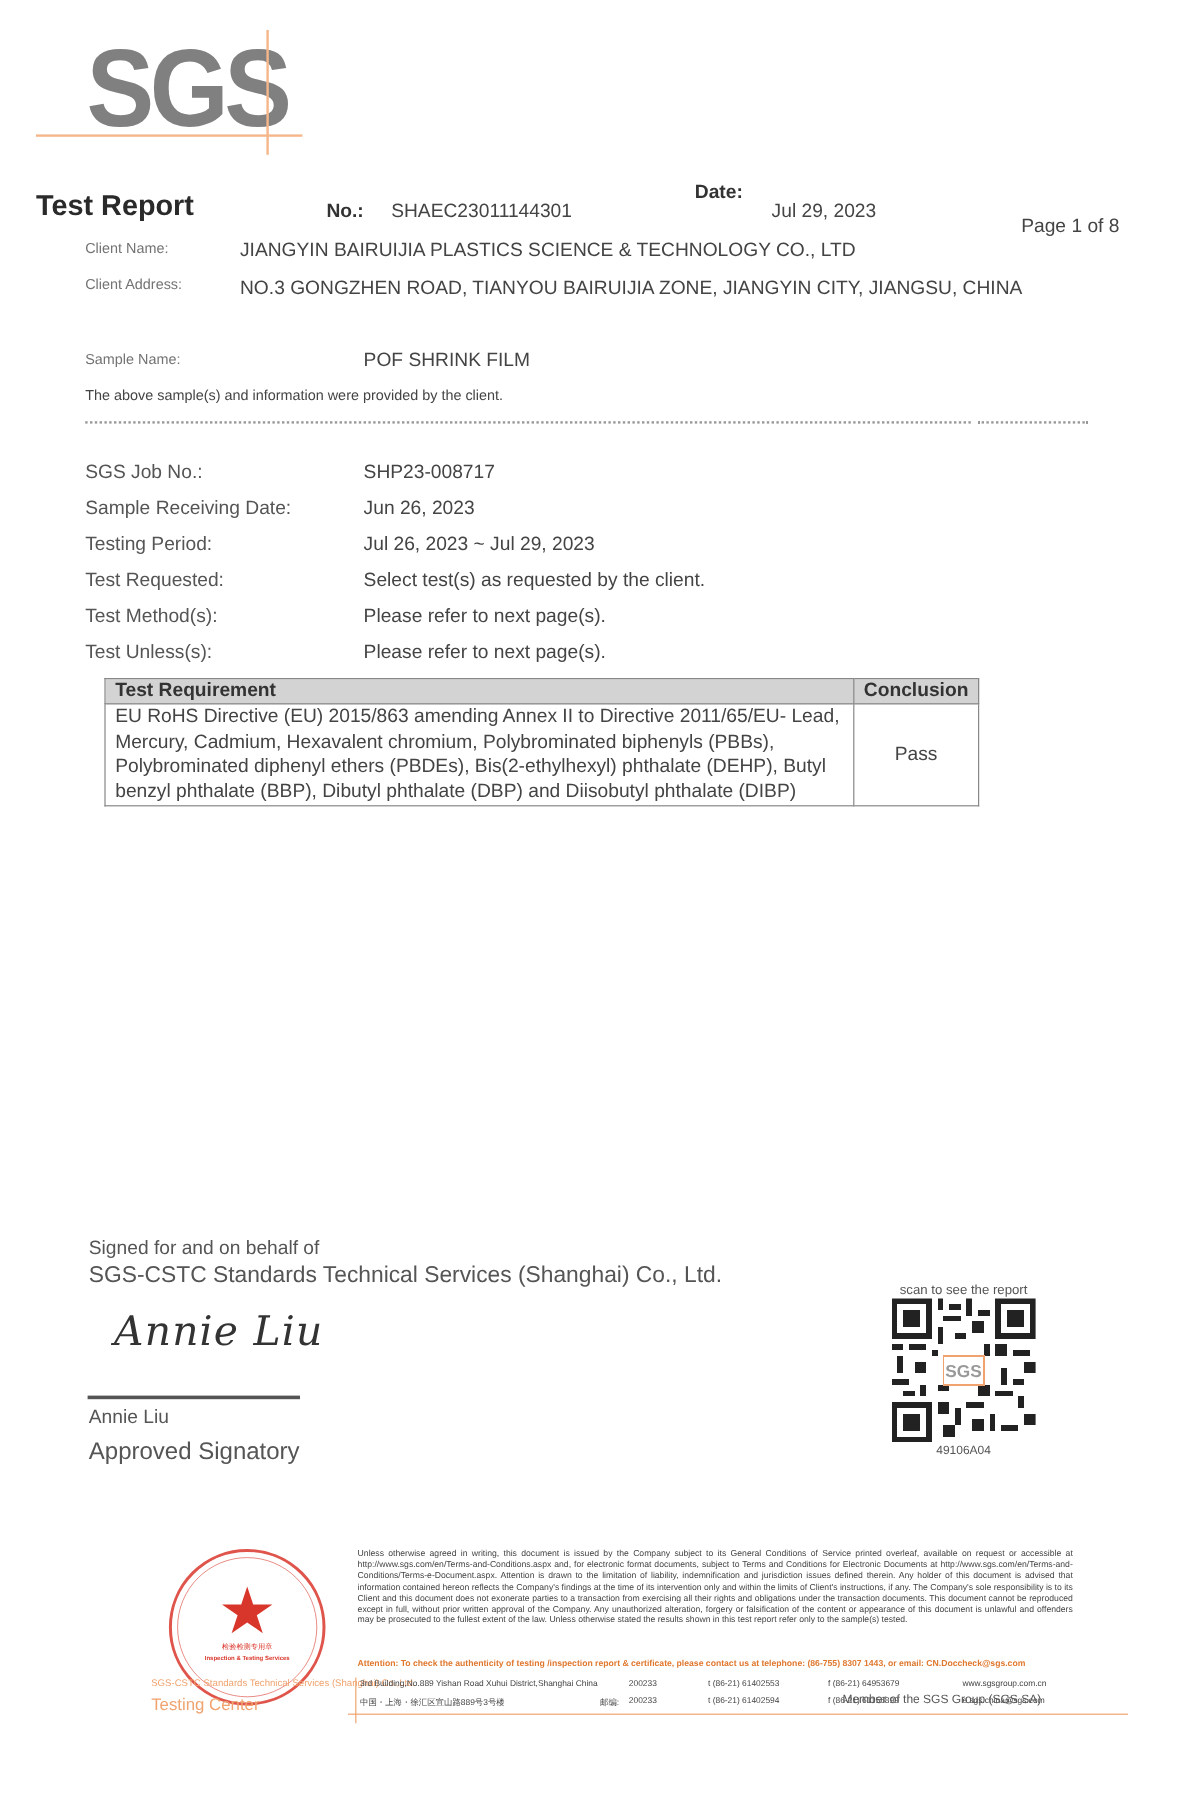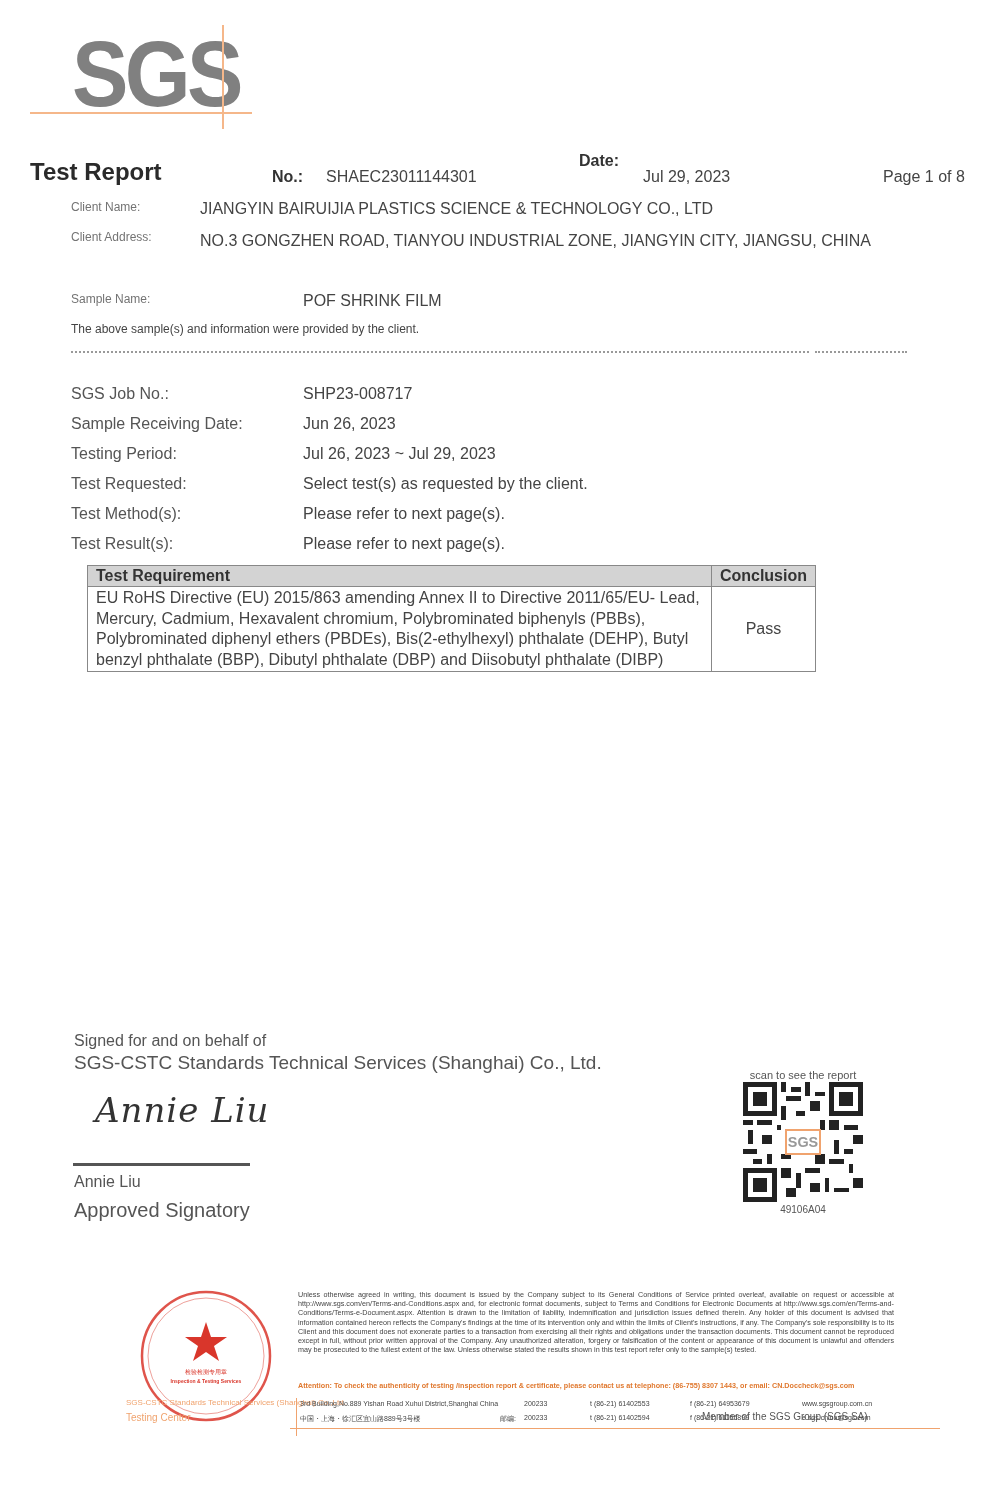--- a/index.html
+++ b/index.html
@@ -14,21 +14,21 @@
   .logo-vline { left:222px; top:25px; width:2px; height:104px; background:#f5b78a; }
 
   
   .title { left:30px; top:158px; font-size:24px; font-weight:bold; color:#2a2a2a; }
   .lbl-bold { font-weight:bold; color:#333; font-size:16px; }
   .val { font-size:16px; color:#444; }
   .hdr-no-l { left:272px; top:168px; }
   .hdr-no-v { left:326px; top:168px; }
   .hdr-date-l { left:579px; top:152px; }
   .hdr-date-v { left:643px; top:168px; }
-  .hdr-page { left:851px; top:168px;margin-left:32px; }
+  .hdr-page { left:851px; top:180px; }
 
   .lbl { font-size:12px; color:#737373; }
   .client-name-l { left:71px; top:200px; }
   .client-name-v { left:200px; top:200px; }
   .client-addr-l { left:71px; top:230px; }
   .client-addr-v { left:200px; top:230px; width:720px; line-height:21px; }
 
   .sample-l { left:71px; top:292px; }
   .sample-v { left:303px; top:292px; }
   .provided { left:71px; top:322px; font-size:12px; color:#444; }
@@ -54,21 +54,21 @@
   .sig-role { left:74px; top:1199px; font-size:20px; color:#555; }
 
   
   .qr-cap { left:741px; top:1069px; font-size:11px; color:#555; width:124px; text-align:center; }
   .qr-box { left:743px; top:1082px; width:120px; height:120px; }
   .qr-id { left:743px; top:1204px; width:120px; text-align:center; font-size:10px; color:#555; }
 
   
   .stamp { left:138px; top:1288px; width:136px; height:136px; }
   .stamp-txt1 { left:126px; top:1398px; font-size:8px; color:#f0a36e; white-space:nowrap; }
-  .stamp-txt2 { left:126px; top:1412px; font-size:10px; color:#f0a36e; white-space:nowrap; }
+  .stamp-txt2 { left:126px; top:1412px; font-size:14px; color:#f0a36e; white-space:nowrap; }
 
   
   .disclaimer { left:298px; top:1290px; width:596px; font-size:7.2px; line-height:9.2px; color:#444; text-align:justify; }
   .attention { left:298px; top:1381px; width:596px; font-size:7.2px; line-height:9.2px; color:#e0782e; font-weight:bold; }
   .foot-vline { left:296px; top:1398px; width:1px; height:38px; background:#f0a36e; }
   .foot-hline { left:290px; top:1428px; width:650px; height:1px; background:#f0a36e; }
   .foot-row { font-size:7px; color:#444; white-space:nowrap; }
   .member { left:702px; top:1411px; font-size:10px; color:#555; }
 </style>
 </head>
@@ -81,39 +81,39 @@
 <div class="abs title">Test Report</div>
 <div class="abs lbl-bold hdr-no-l">No.:</div>
 <div class="abs val hdr-no-v">SHAEC23011144301</div>
 <div class="abs lbl-bold hdr-date-l">Date:</div>
 <div class="abs val hdr-date-v">Jul 29, 2023</div>
 <div class="abs val hdr-page">Page 1 of 8</div>
 
 <div class="abs lbl client-name-l">Client Name:</div>
 <div class="abs val client-name-v">JIANGYIN BAIRUIJIA PLASTICS SCIENCE &amp; TECHNOLOGY CO., LTD</div>
 <div class="abs lbl client-addr-l">Client Address:</div>
-<div class="abs val client-addr-v">NO.3 GONGZHEN ROAD, TIANYOU INDUSTRIAL ZONE, JIANGYIN CITY, JIANGSU, CHINA</div>
+<div class="abs val client-addr-v">NO.3 GONGZHEN ROAD, TIANYOU BAIRUIJIA ZONE, JIANGYIN CITY, JIANGSU, CHINA</div>
 
 <div class="abs lbl sample-l">Sample Name:</div>
 <div class="abs val sample-v">POF SHRINK FILM</div>
 <div class="abs provided">The above sample(s) and information were provided by the client.</div>
 <div class="abs dash1"></div>
 <div class="abs dash2"></div>
 
 <div class="abs info-l" style="top:385px">SGS Job No.:</div>
 <div class="abs info-v" style="top:385px">SHP23-008717</div>
 <div class="abs info-l" style="top:415px">Sample Receiving Date:</div>
 <div class="abs info-v" style="top:415px">Jun 26, 2023</div>
 <div class="abs info-l" style="top:445px">Testing Period:</div>
 <div class="abs info-v" style="top:445px">Jul 26, 2023 ~ Jul 29, 2023</div>
 <div class="abs info-l" style="top:475px">Test Requested:</div>
 <div class="abs info-v" style="top:475px">Select test(s) as requested by the client.</div>
 <div class="abs info-l" style="top:505px">Test Method(s):</div>
 <div class="abs info-v" style="top:505px">Please refer to next page(s).</div>
-<div class="abs info-l" style="top:535px">Test Result(s):</div>
+<div class="abs info-l" style="top:535px">Test Unless(s):</div>
 <div class="abs info-v" style="top:535px">Please refer to next page(s).</div>
 
 <table class="abs tbl">
   <thead>
     <tr>
       <th class="req">Test Requirement</th>
       <th class="con">Conclusion</th>
     </tr>
   </thead>
   <tbody>

